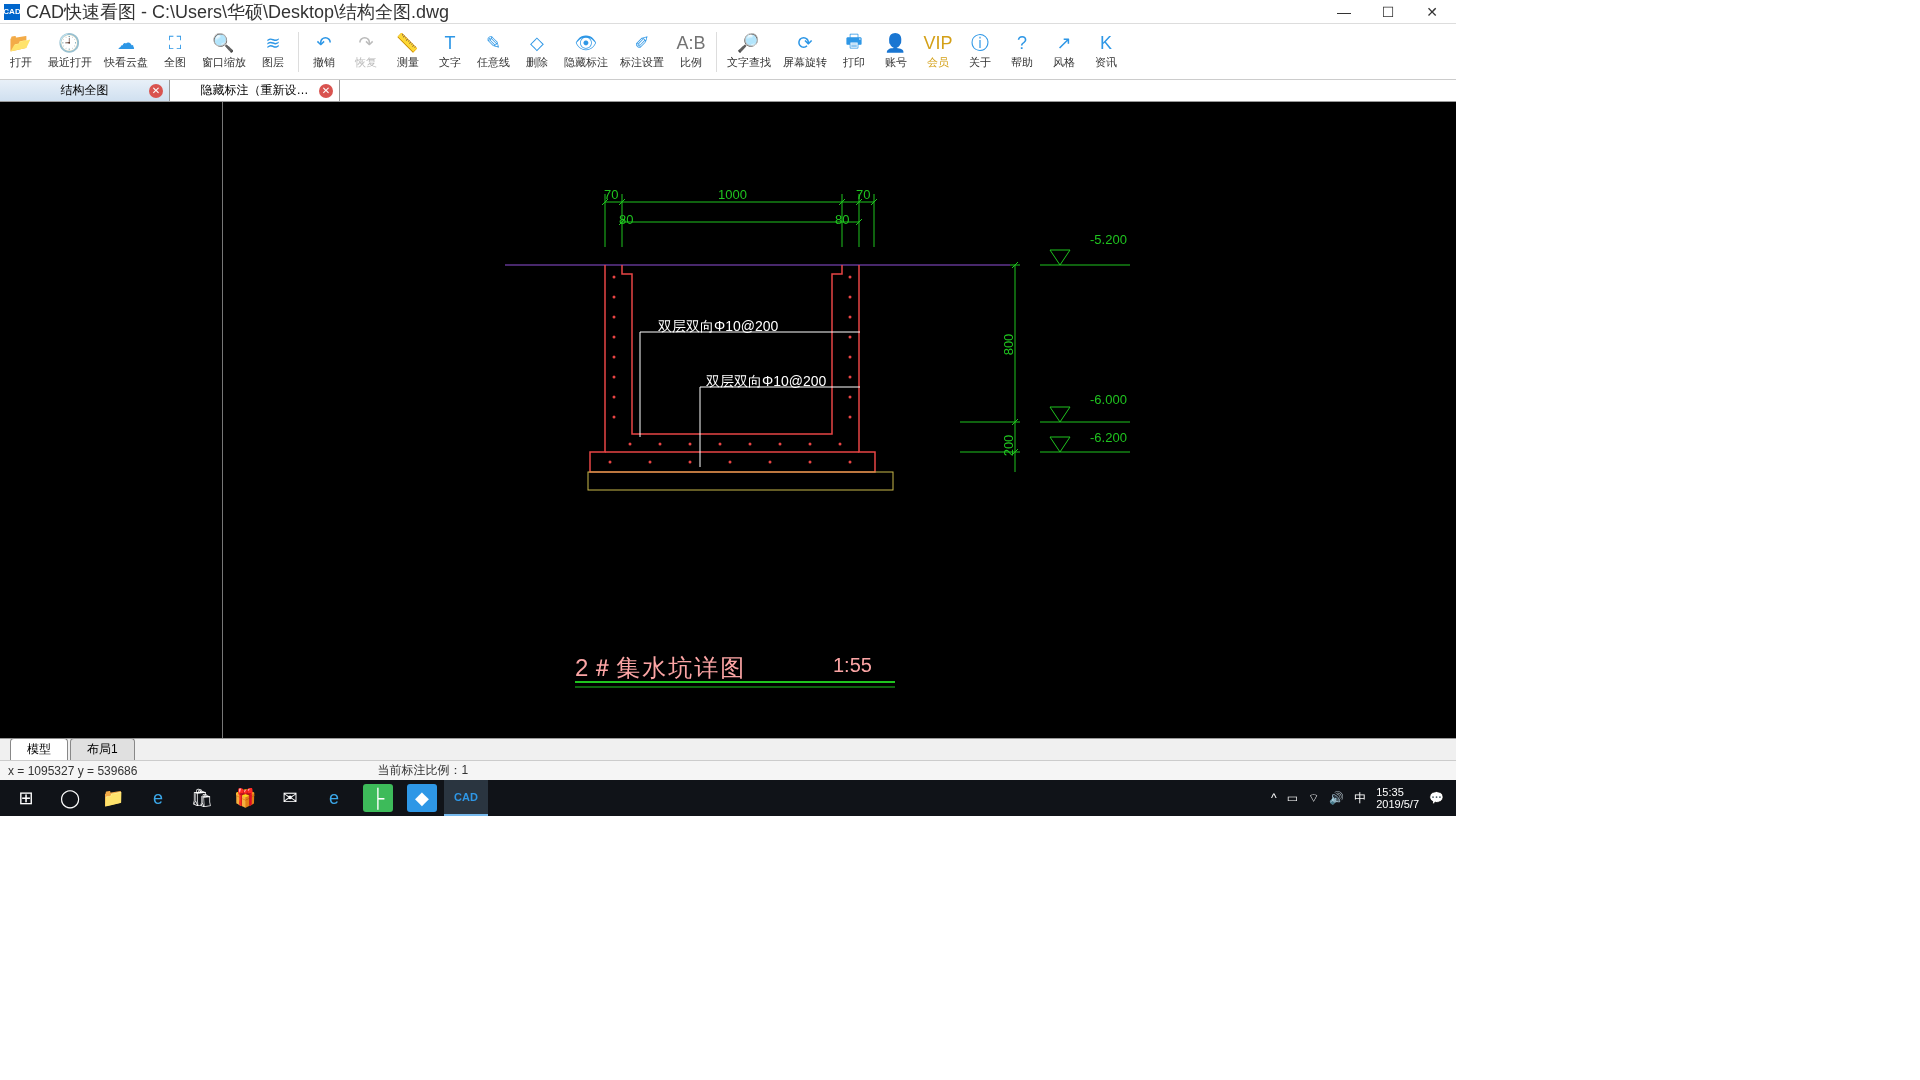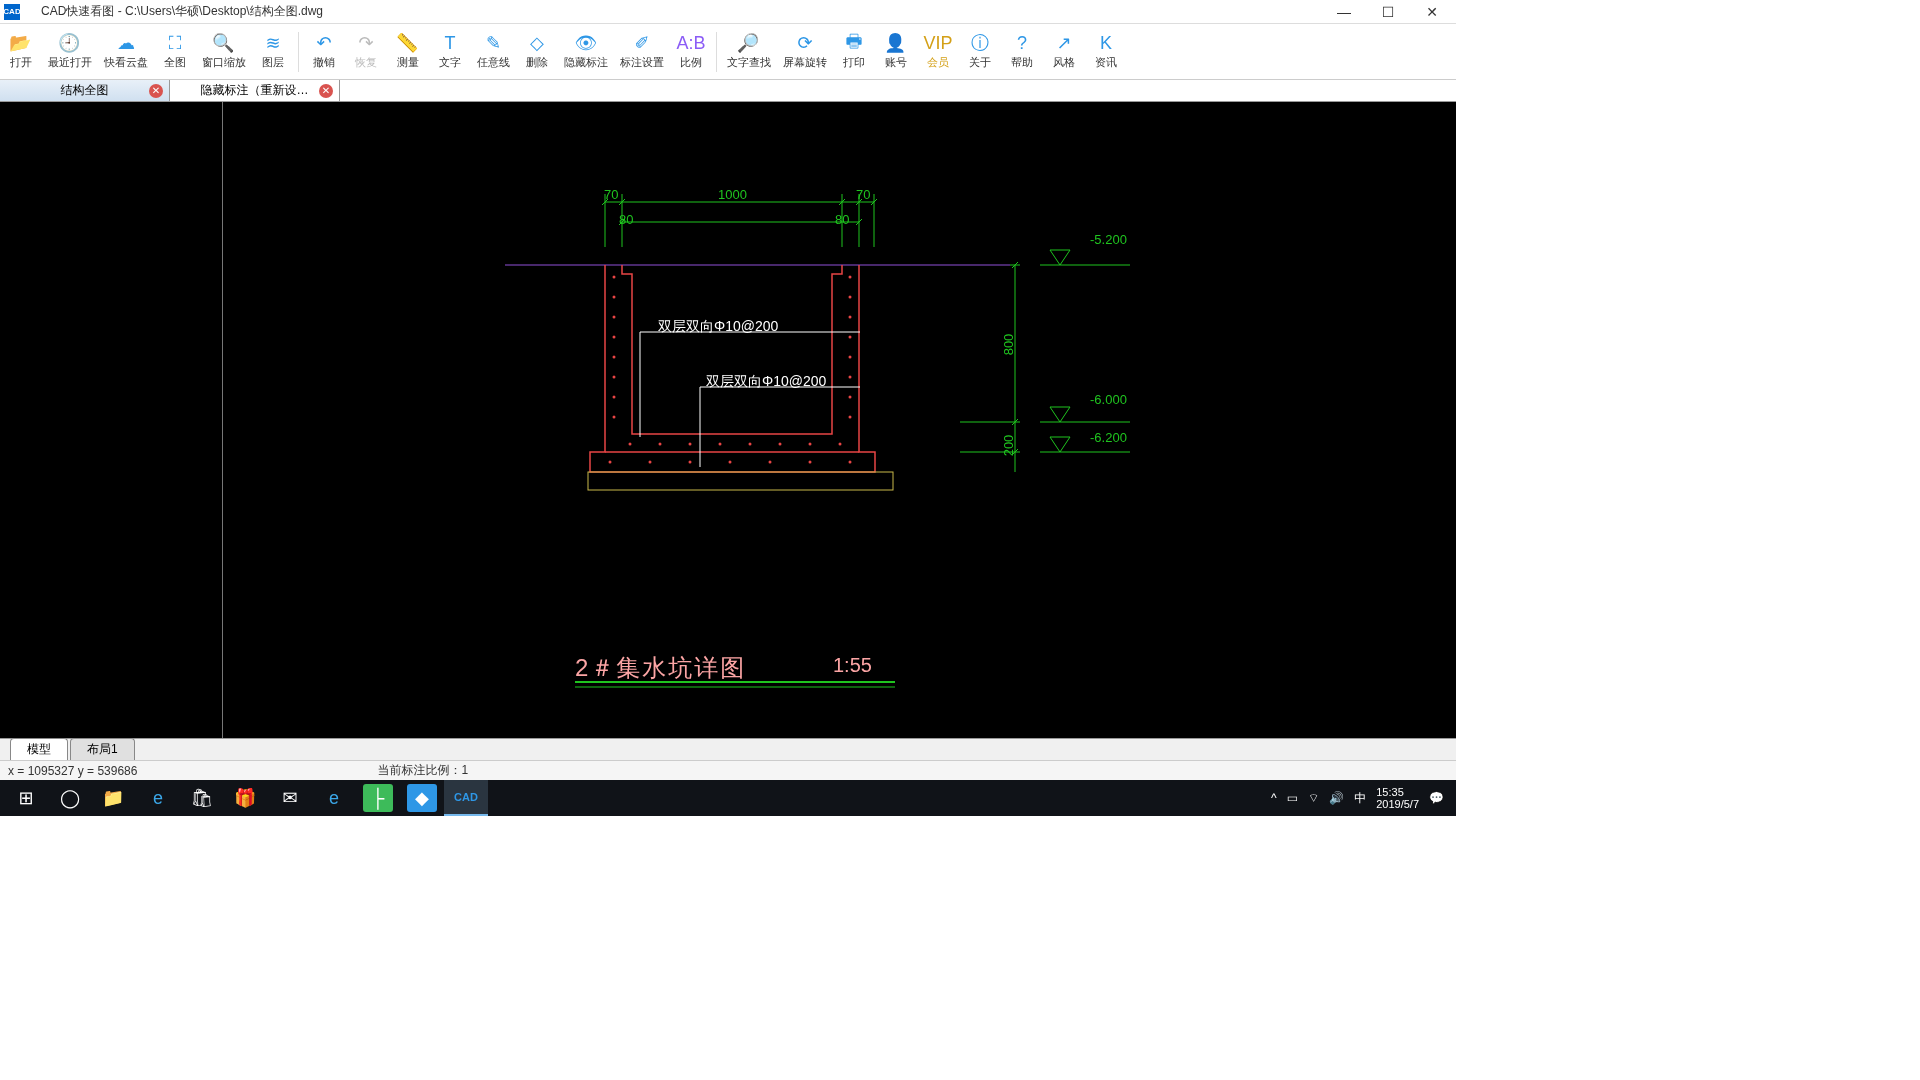--- a/index.html
+++ b/index.html
@@ -1,21 +1,21 @@
 <!DOCTYPE html>
 <html><head>
 <meta charset="utf-8">
 <style>
 * { margin: 0; padding: 0; box-sizing: border-box; font-family: "Microsoft YaHei", sans-serif; }
 body { width: 1456px; height: 816px; overflow: hidden; background: #fff; display: flex; flex-direction: column; }
 
 
 .titlebar { height: 24px; background: #fff; display: flex; align-items: center; padding: 0 4px; border-bottom: 1px solid #ddd; }
 .titlebar .app-icon { width: 16px; height: 16px; background: #0066cc; color: #fff; font-size: 8px; display: flex; align-items: center; justify-content: center; font-weight: bold; margin-right: 6px; }
-.titlebar .title-text { font-size: 12px; color: #333; flex: 1; margin-left: 15px; }
+.titlebar .title-text { font-size: 18px; color: #333; flex: 1; }
 .titlebar .win-btns { display: flex; gap: 24px; align-items: center; padding-right: 10px; }
 .titlebar .win-btn { width: 20px; height: 20px; display: flex; align-items: center; justify-content: center; cursor: pointer; font-size: 14px; color: #333; }
 
 
 .toolbar { height: 56px; background: #fff; display: flex; align-items: center; border-bottom: 1px solid #ccc; }
 .tool-item { display: flex; flex-direction: column; align-items: center; justify-content: center; padding: 4px 6px; cursor: pointer; min-width: 42px; }
 .tool-item .tool-icon { width: 24px; height: 20px; display: flex; align-items: center; justify-content: center; font-size: 18px; }
 .tool-item .tool-label { font-size: 11px; color: #333; margin-top: 2px; white-space: nowrap; }
 .tool-item.vip .tool-icon { color: #d4a017; }
 .tool-item.vip .tool-label { color: #d4a017; }
@@ -124,21 +124,21 @@
     </div>
     <div class="tool-item">
       <div class="tool-icon" style="color: rgb(46, 151, 230);">👁</div>
       <div class="tool-label">隐藏标注</div>
     </div>
     <div class="tool-item">
       <div class="tool-icon" style="color: rgb(46, 151, 230);">✐</div>
       <div class="tool-label">标注设置</div>
     </div>
     <div class="tool-item">
-      <div class="tool-icon" style="color: #8b5cf6;">A:B</div>
+      <div class="tool-icon" style="color: #737373;">A:B</div>
       <div class="tool-label">比例</div>
     </div>
     <div class="tool-sep"></div>
     <div class="tool-item">
       <div class="tool-icon" style="color: rgb(46, 151, 230);">🔎</div>
       <div class="tool-label">文字查找</div>
     </div>
     <div class="tool-item">
       <div class="tool-icon" style="color: rgb(46, 151, 230);">⟳</div>
       <div class="tool-label">屏幕旋转</div>

